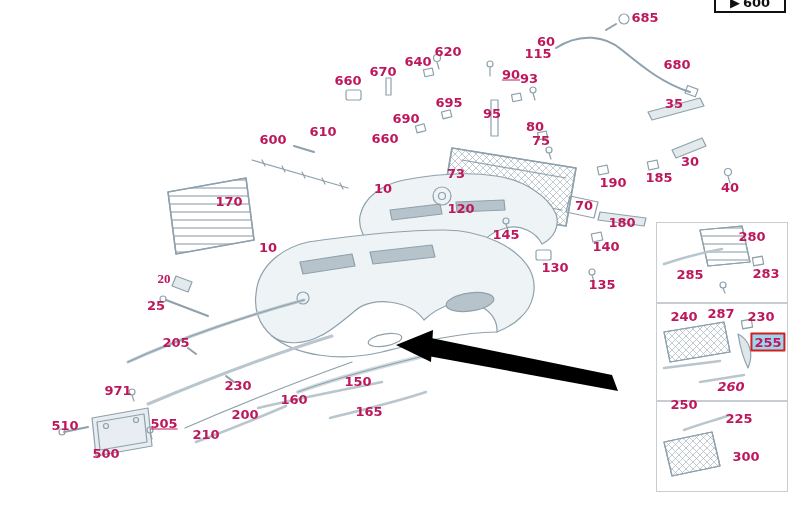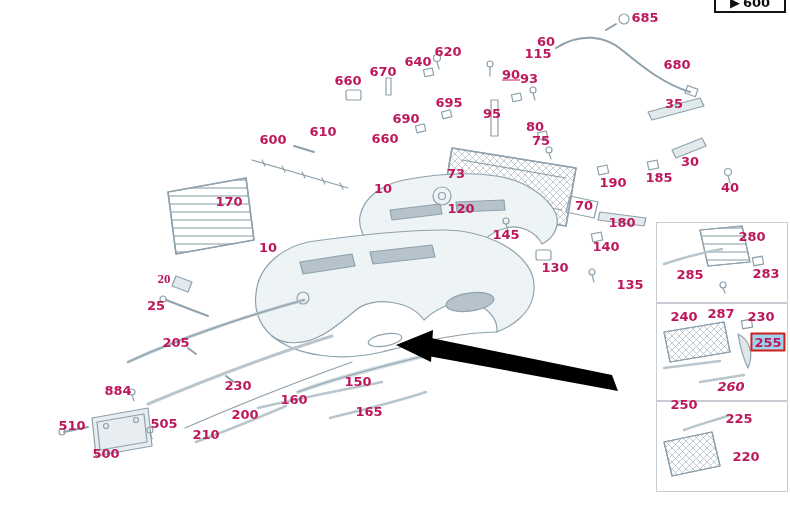--- a/index.html
+++ b/index.html
@@ -218,41 +218,41 @@
       <div class="part-label" style="left: 461px; top: 208px;">120</div>
       <div class="part-label" style="left: 613px; top: 182px;">190</div>
       <div class="part-label" style="left: 659px; top: 177px;">185</div>
       <div class="part-label" style="left: 690px; top: 161px;">30</div>
       <div class="part-label" style="left: 730px; top: 187px;">40</div>
       <div class="part-label" style="left: 584px; top: 205px;">70</div>
       <div class="part-label" style="left: 622px; top: 222px;">180</div>
       <div class="part-label" style="left: 506px; top: 234px;">145</div>
       <div class="part-label" style="left: 606px; top: 246px;">140</div>
       <div class="part-label" style="left: 555px; top: 267px;">130</div>
-      <div class="part-label" style="left: 630px; top: 284px;">135</div>
+      <div class="part-label" style="left: 602px; top: 284px;">135</div>
       <div class="part-label" style="left: 268px; top: 247px;">10</div>
       <div class="part-label" style="left: 164px; top: 278px; font-family: Liberation Serif, serif;">20</div>
       <div class="part-label" style="left: 156px; top: 305px;">25</div>
       <div class="part-label" style="left: 176px; top: 342px;">205</div>
       <div class="part-label" style="left: 238px; top: 385px;">230</div>
-      <div class="part-label" style="left: 118px; top: 390px;">884</div>
-      <div class="part-label" style="left: 164px; top: 423px;">505</div>
-      <div class="part-label" style="left: 72px; top: 425px;">510</div>
+      <div class="part-label" style="left: 118px; top: 390px;">971</div>
+      <div class="part-label" style="left: 164px; top: 423px; text-decoration: underline;">505</div>
+      <div class="part-label" style="left: 65px; top: 425px;">510</div>
       <div class="part-label" style="left: 106px; top: 453px;">500</div>
       <div class="part-label" style="left: 206px; top: 434px;">210</div>
       <div class="part-label" style="left: 245px; top: 414px;">200</div>
       <div class="part-label" style="left: 294px; top: 399px;">160</div>
       <div class="part-label" style="left: 358px; top: 381px;">150</div>
       <div class="part-label" style="left: 369px; top: 411px;">165</div>
       <div class="part-label" style="left: 752px; top: 236px;">280</div>
       <div class="part-label" style="left: 690px; top: 274px;">285</div>
       <div class="part-label" style="left: 766px; top: 273px;">283</div>
       <div class="part-label" style="left: 721px; top: 313px;">287</div>
       <div class="part-label" style="left: 684px; top: 316px;">240</div>
       <div class="part-label" style="left: 761px; top: 316px;">230</div>
       <div class="part-label hl" style="left: 768px; top: 342px; background: rgb(159, 212, 236); border-color: rgb(207, 31, 31);">255</div>
       <div class="part-label" style="left: 684px; top: 376px; margin-top: 28px;">250</div>
       <div class="part-label" style="left: 731px; top: 386px; font-style: italic;">260</div>
       <div class="part-label" style="left: 739px; top: 418px;">225</div>
-      <div class="part-label" style="left: 746px; top: 456px;">220</div>
+      <div class="part-label" style="left: 746px; top: 456px;">300</div>
     </div>
 
 </div>
 
 </body></html>

